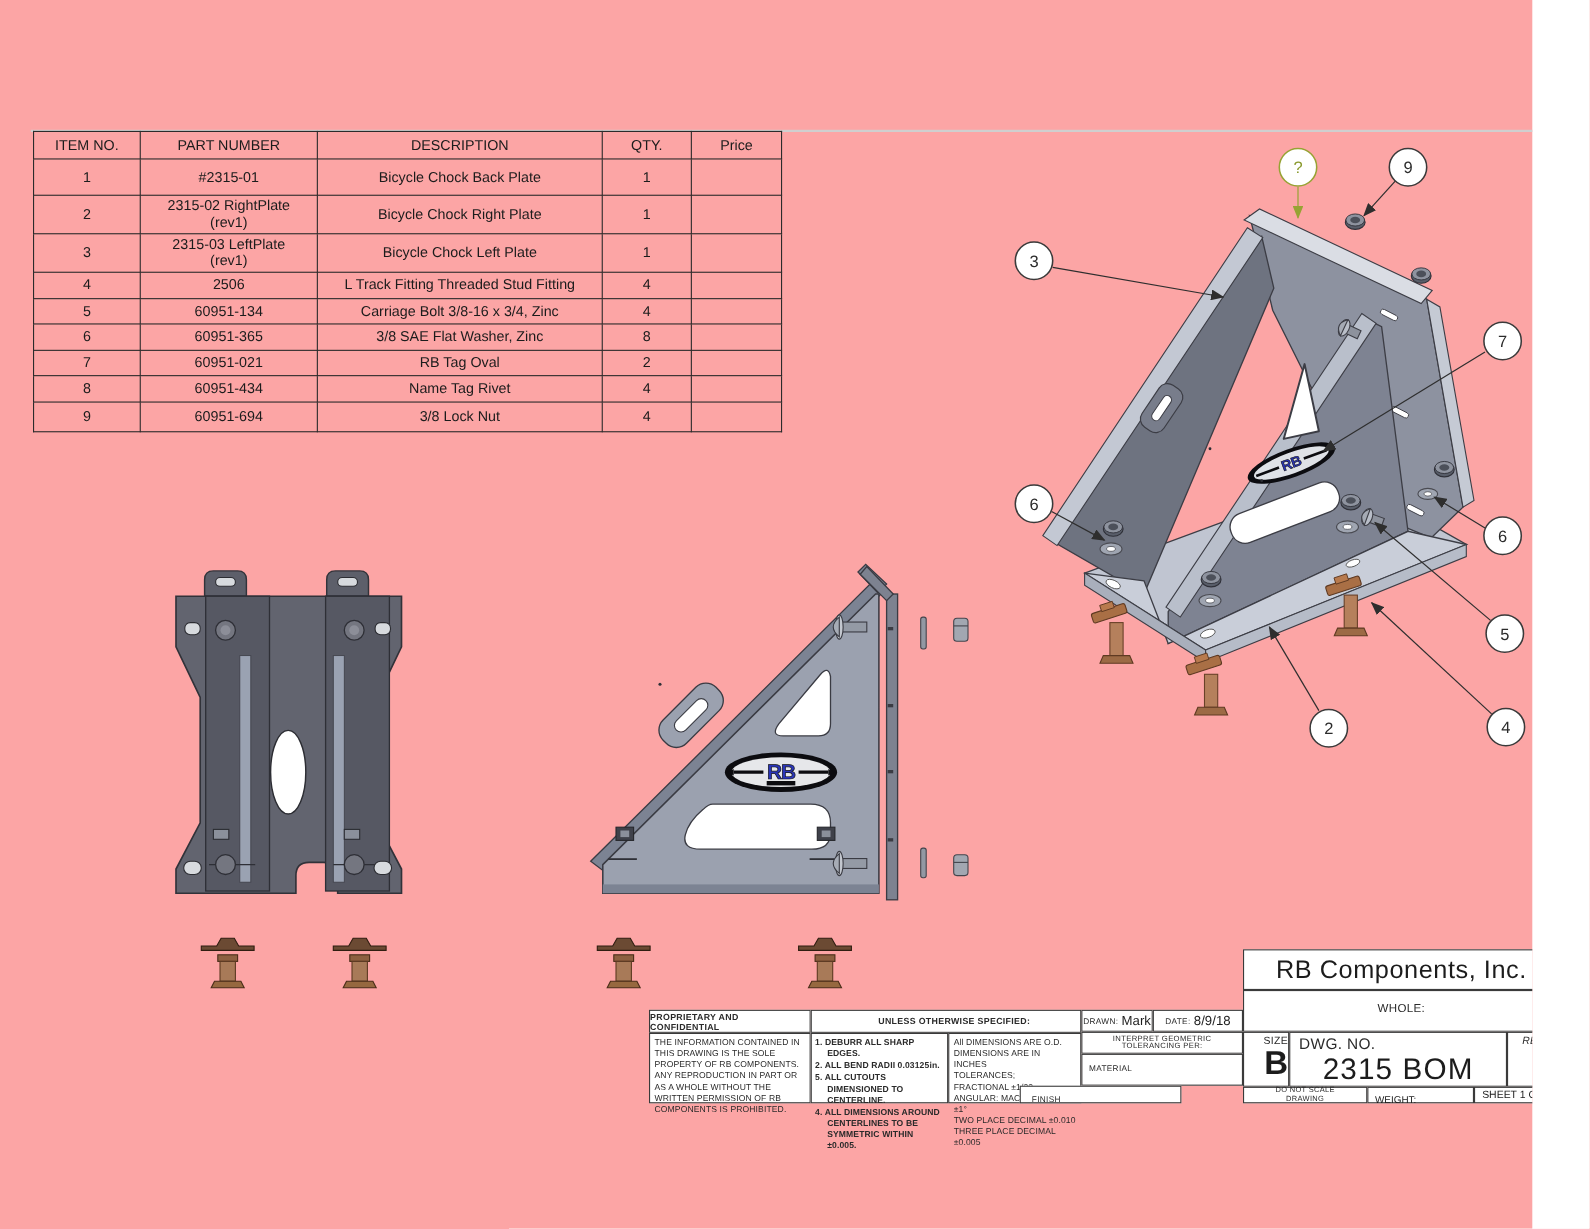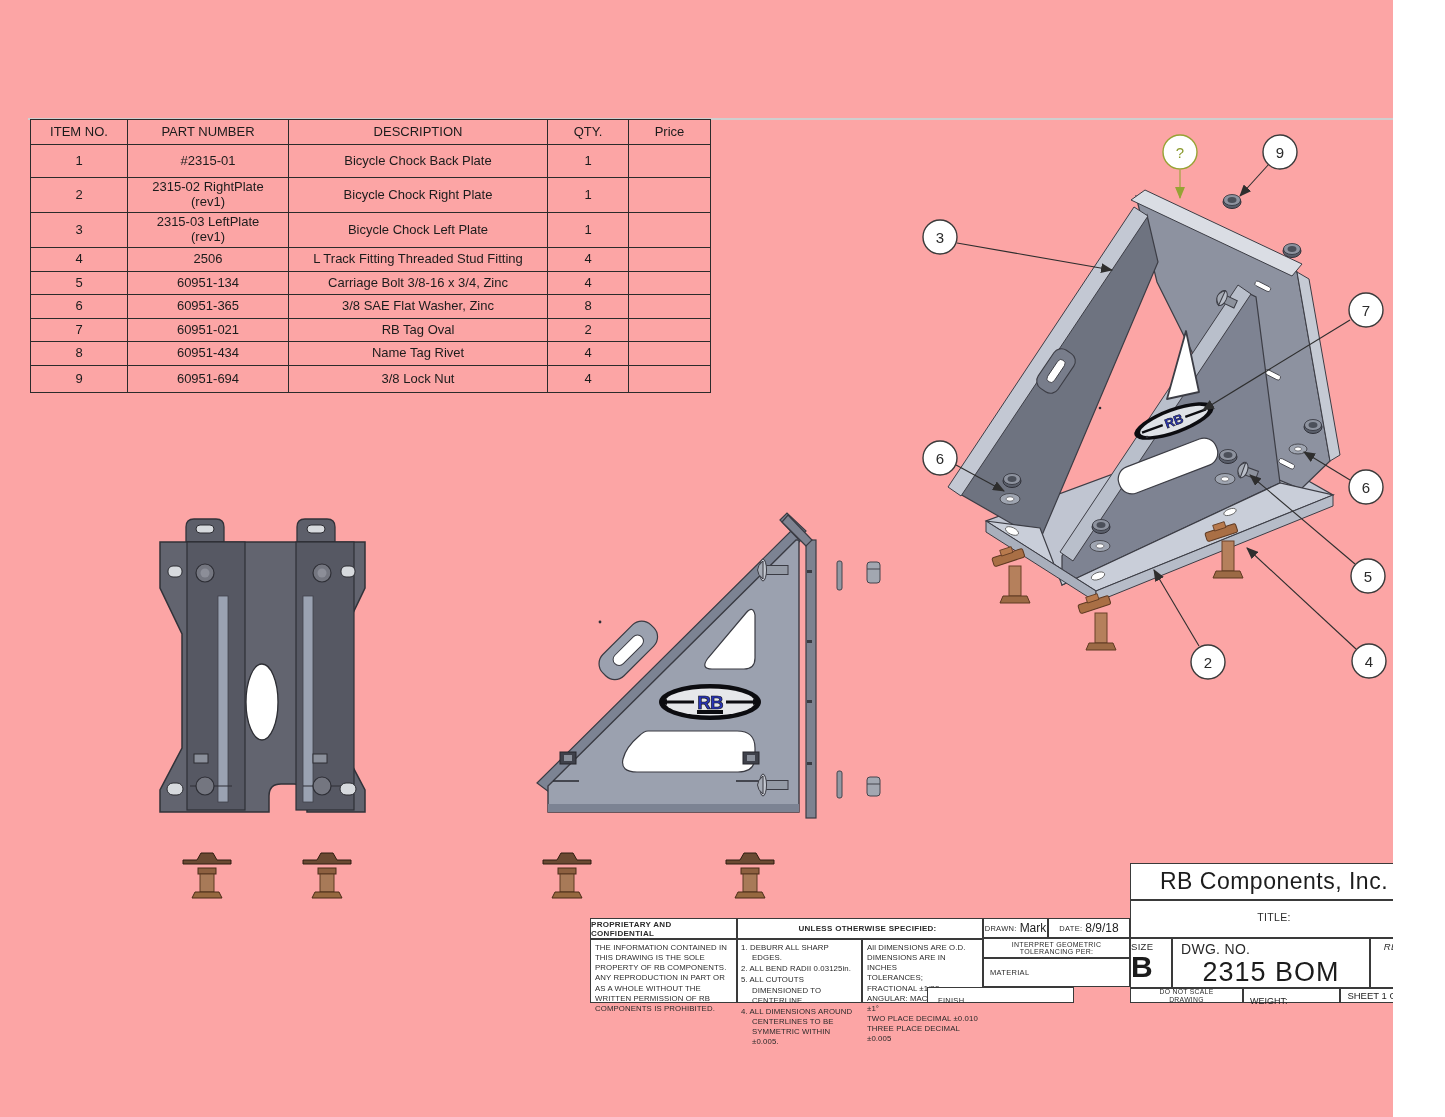--- a/index.html
+++ b/index.html
@@ -21,21 +21,21 @@
   .tb .cap{font-size:7.5px;letter-spacing:.3px;color:#2a2a2a;}
   .tb-center{display:flex;align-items:center;justify-content:center;}
   #tb-company{font-size:23px;letter-spacing:.5px;}
   #tb-title-row{display:flex;align-items:center;justify-content:center;gap:6px;}
   #tb-title{font-size:26px;letter-spacing:.5px;white-space:nowrap;}
   #tb-title-label{font-size:10.5px;margin-top:10px;}
   .big-b{font-size:30px;font-weight:bold;line-height:1;}
   .dwgno{font-size:27px;letter-spacing:1px;}
   .notes div{margin-bottom:1px;}
   .smalltxt{font-size:7.8px;line-height:1.3;letter-spacing:.1px;color:#2a2a2a;}
-  .hang{text-indent:-11px;padding-left:11px;}
+  .hang{text-indent:-11px;padding-left:11px;font-weight:bold;}
 
   svg text{font-family:"Liberation Sans", sans-serif;}
   .balloon-text{font-size:15px;fill:#2b2b2b;}
   .balloon-circle{fill:#ffffff;stroke:#3a3a3a;stroke-width:1.4;}
   .leader{stroke:#2e2e2e;stroke-width:1.1;fill:none;}
   .olive{stroke:#97a334;}
   .olive-text{fill:#8a9a2e;}
 </style>
 </head>
 <body>
@@ -462,24 +462,24 @@
     </div>
     <div class="tb" style="left:927px;top:987px;width:147px;height:16px;padding:1px 10px;">
       <span class="cap">FINISH</span>
     </div>
 
     <div class="tb tb-center" style="left:1130px;top:863px;width:288px;height:37px;">
       <span id="tb-company">RB Components, Inc.</span>
     </div>
     <div class="tb" style="left:1130px;top:900px;width:288px;height:38px;">
       <div id="tb-title-row">
-        <span id="tb-title-label" class="cap" style="font-size:10.5px;">TITLE:</span>
+        <span id="tb-title-label" class="cap" style="font-size:10.5px;">WHOLE:</span>
       </div>
     </div>
-    <div class="tb" style="left:1130px;top:938px;width:42px;height:50px;text-align:left;">
+    <div class="tb" style="left:1130px;top:938px;width:42px;height:50px;text-align:right;">
       <div class="cap" style="font-size:9.5px;margin-top:2px;">SIZE</div>
       <div class="big-b">B</div>
     </div>
     <div class="tb" style="left:1172px;top:938px;width:198px;height:50px;">
       <div class="cap" style="font-size:14px;margin:2px 0 0 8px;">DWG.  NO.</div>
       <div class="dwgno" style="text-align:center;">2315 BOM</div>
     </div>
     <div class="tb" style="left:1370px;top:938px;width:48px;height:50px;text-align:center;font-style:italic;">
       <div class="cap" style="font-size:9.5px;margin-top:2px;">REV</div>
     </div>

